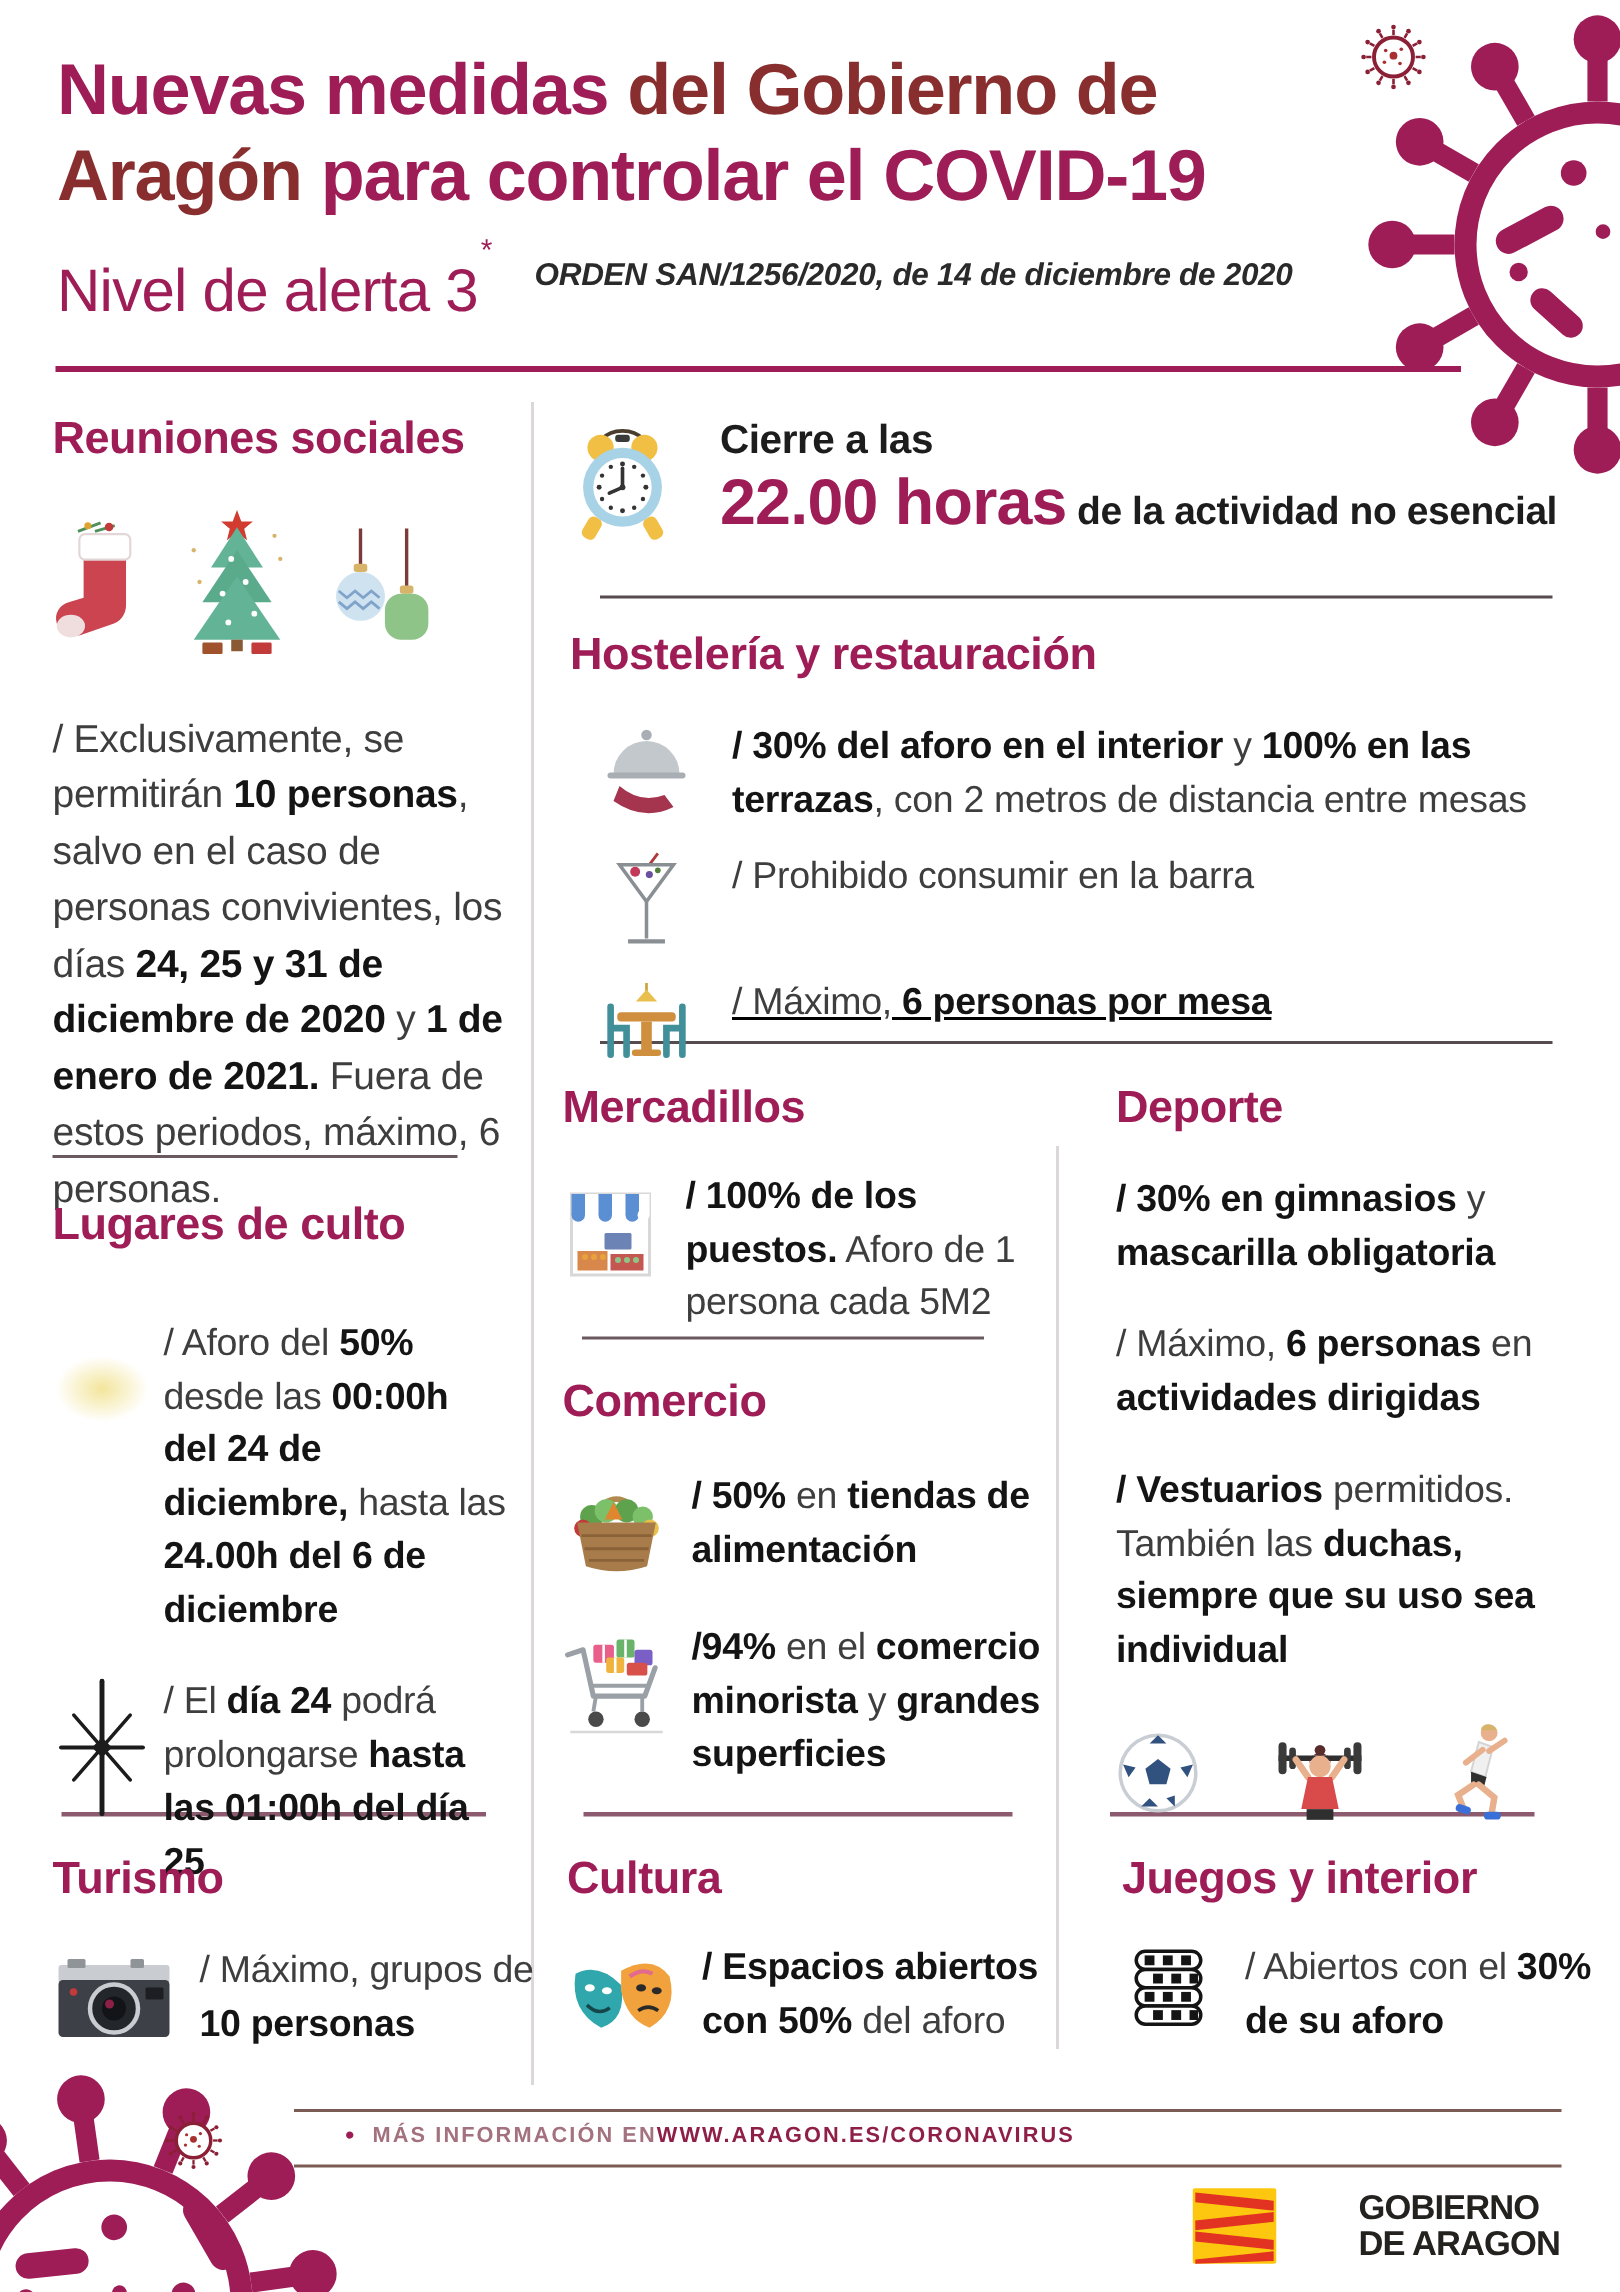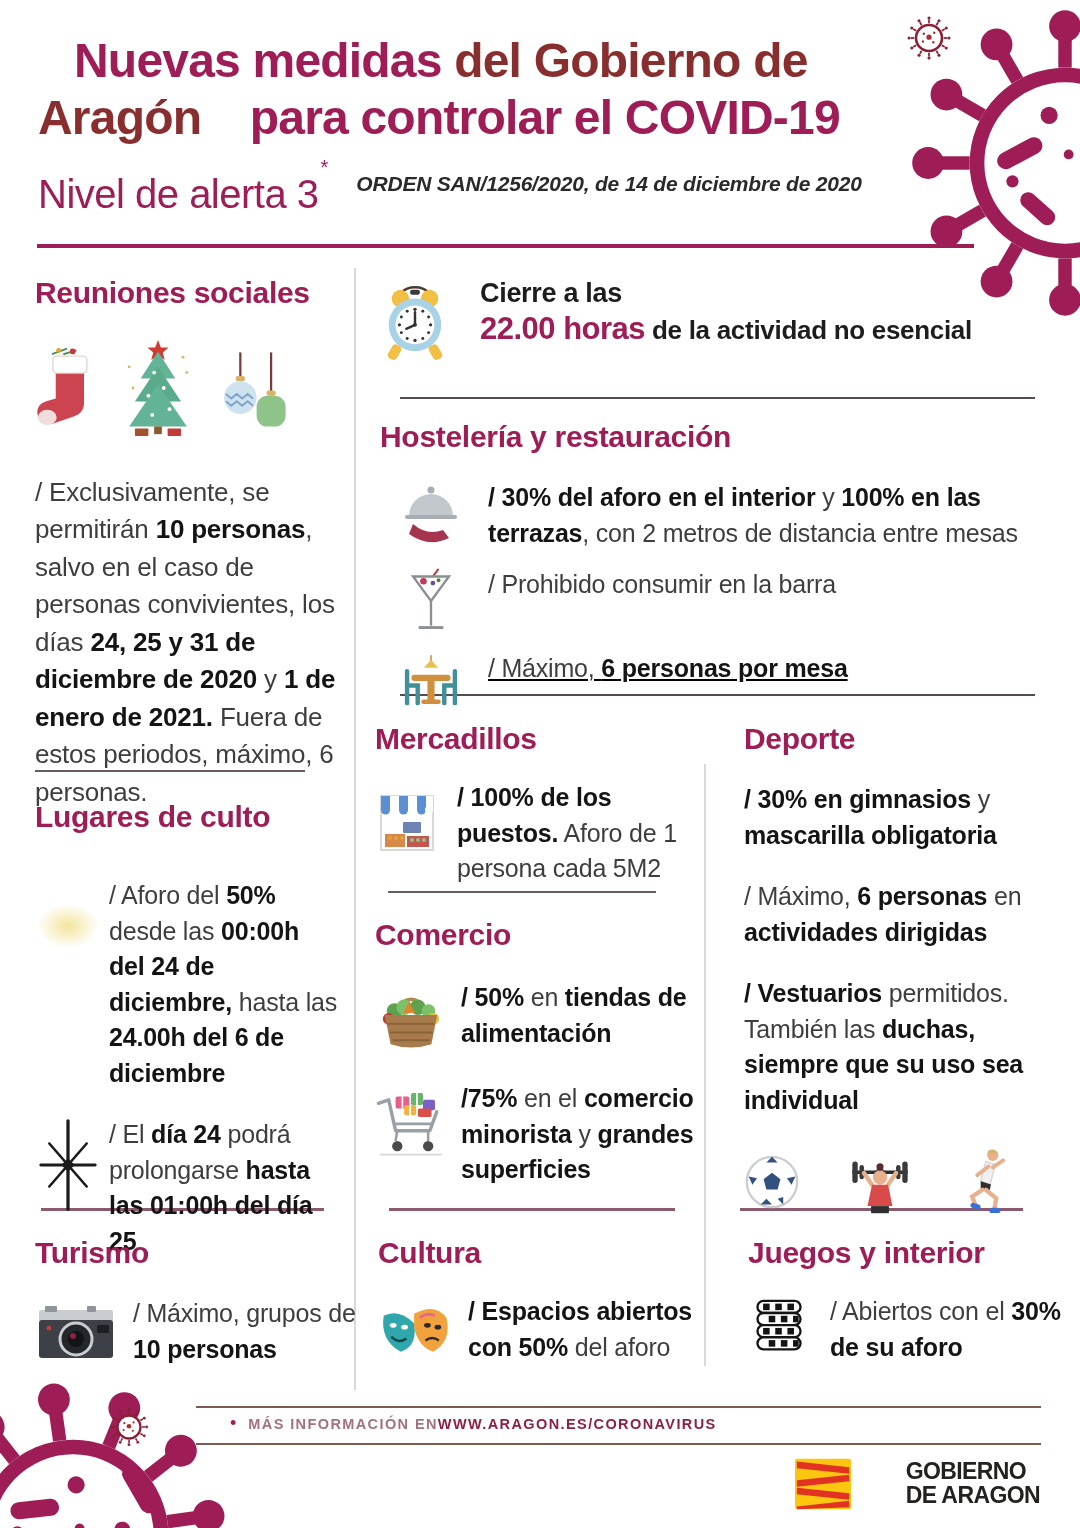--- a/index.html
+++ b/index.html
@@ -20,21 +20,21 @@
   
   .virus-big{position:absolute;width:330px;height:330px;}
   .virus-big.tr{top:-2px;right:-150px;}
   .virus-big.bl{left:-92px;bottom:-172px;transform:rotate(22deg);}
   .virus-small{position:absolute;width:52px;height:52px;}
   .vs-tr{top:12px;left:903px;}
   .vs-bl{top:1404px;left:106px;width:46px;height:46px;}
 
   
   .hdr-title{position:absolute;left:38px;top:32px;width:860px;font-size:48px;line-height:57px;letter-spacing:-.8px;}
-  .t-acc{color:var(--accent);font-weight:bold;margin-left:36px;}
+  .t-acc{color:var(--accent);font-weight:bold;}
   .t-blk{color:#7f1d1d;font-weight:bold;opacity:.92;}
   .alert-row{position:absolute;left:38px;top:172px;display:flex;align-items:flex-start;}
   .alert-lvl{font-size:40px;color:var(--accent);letter-spacing:-.5px;}
   .alert-sup{font-size:20px;color:var(--accent);position:relative;top:-16px;margin-left:2px;}
   .order-ref{font-size:21px;font-style:italic;font-weight:bold;color:#2a2a2a;margin-left:28px;letter-spacing:-.2px;}
 
   
   .rule{position:absolute;}
   .rule-header{left:37px;top:244px;width:937px;height:4px;background:var(--accent);}
   .vline1{left:354px;top:268px;width:2px;height:1122px;background:var(--vline);}
@@ -48,21 +48,21 @@
   .rule-b-right{left:740px;top:1208px;width:283px;height:3px;background:var(--rule-pink);}
   .fline-top{left:196px;top:1406px;width:845px;height:2px;background:var(--fline);}
   .fline-bot{left:196px;top:1443px;width:845px;height:2px;background:var(--fline);}
 
   
   .banner{position:absolute;left:378px;top:278px;width:670px;display:flex;}
   .clock-box{width:74px;flex:0 0 74px;}
   .banner-txt{margin-left:28px;}
   .banner-l1{font-size:27px;font-weight:bold;color:#1d1d1d;letter-spacing:-.3px;}
   .banner-l2{margin-top:2px;}
-  .banner-time{font-size:31px;font-weight:bold;color:var(--accent);letter-spacing:-.5px;}
+  .banner-time{font-size:43px;font-weight:bold;color:var(--accent);letter-spacing:-.5px;}
   .banner-sfx{font-size:26px;font-weight:bold;color:#1d1d1d;letter-spacing:-.3px;}
 
   
   section{position:absolute;}
   .sec-title{font-size:30px;font-weight:bold;color:var(--accent);letter-spacing:-.3px;}
   .txt{font-size:25px;line-height:1.42;color:var(--body);letter-spacing:-.2px;}
   .txt b{color:var(--ink);}
   .item{display:flex;align-items:flex-start;}
   .icn{flex:0 0 auto;display:flex;justify-content:center;}
 
@@ -547,21 +547,21 @@
             </g>
           <path d="M4 20 L16 16 L24 52 L64 52 L72 30" fill="none" stroke="#9aa0a6" stroke-width="4" stroke-linecap="round" stroke-linejoin="round"></path>
           <line x1="22" y1="44" x2="68" y2="44" stroke="#9aa0a6" stroke-width="3"></line>
           <line x1="26" y1="52" x2="24" y2="64" stroke="#9aa0a6" stroke-width="3"></line>
           <line x1="62" y1="52" x2="62" y2="64" stroke="#9aa0a6" stroke-width="3"></line>
           <circle cx="26" cy="70" r="6" fill="#4a4a4a"></circle>
             <circle cx="62" cy="70" r="6" fill="#4a4a4a"></circle>
           <line x1="6" y1="80" x2="78" y2="80" stroke="#d8d8d8" stroke-width="2"></line>
         </svg>
       </div>
-      <p class="txt"><b>/75%</b><span> en el </span><b>comercio minorista</b><span> y </span><b>grandes superficies</b></p>
+      <p class="txt"><b>/94%</b><span> en el </span><b>comercio minorista</b><span> y </span><b>grandes superficies</b></p>
     </div>
   </section>
 
   <section class="blk-cultura">
     <h2 class="sec-title">Cultura</h2>
     <div class="item">
       <div class="icn">
         <svg width="76" height="64" viewBox="0 0 80 66">
           <path d="M6 18 Q2 44 24 56 Q42 50 38 26 Q22 10 6 18 Z" fill="#2fa7ad"></path>
           <ellipse cx="16" cy="28" rx="3.5" ry="2.5" fill="#ffffff"></ellipse>

